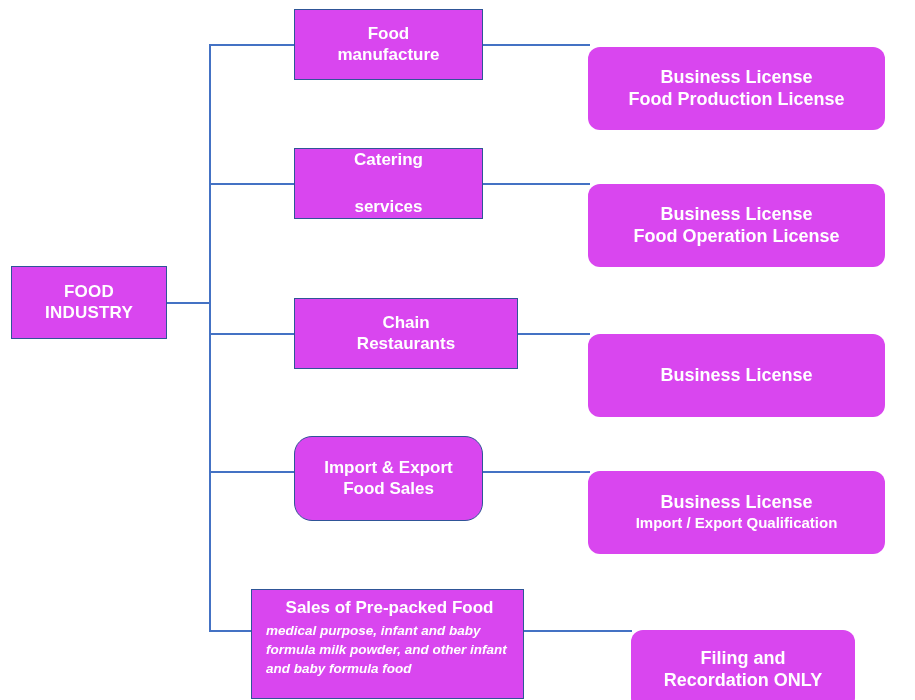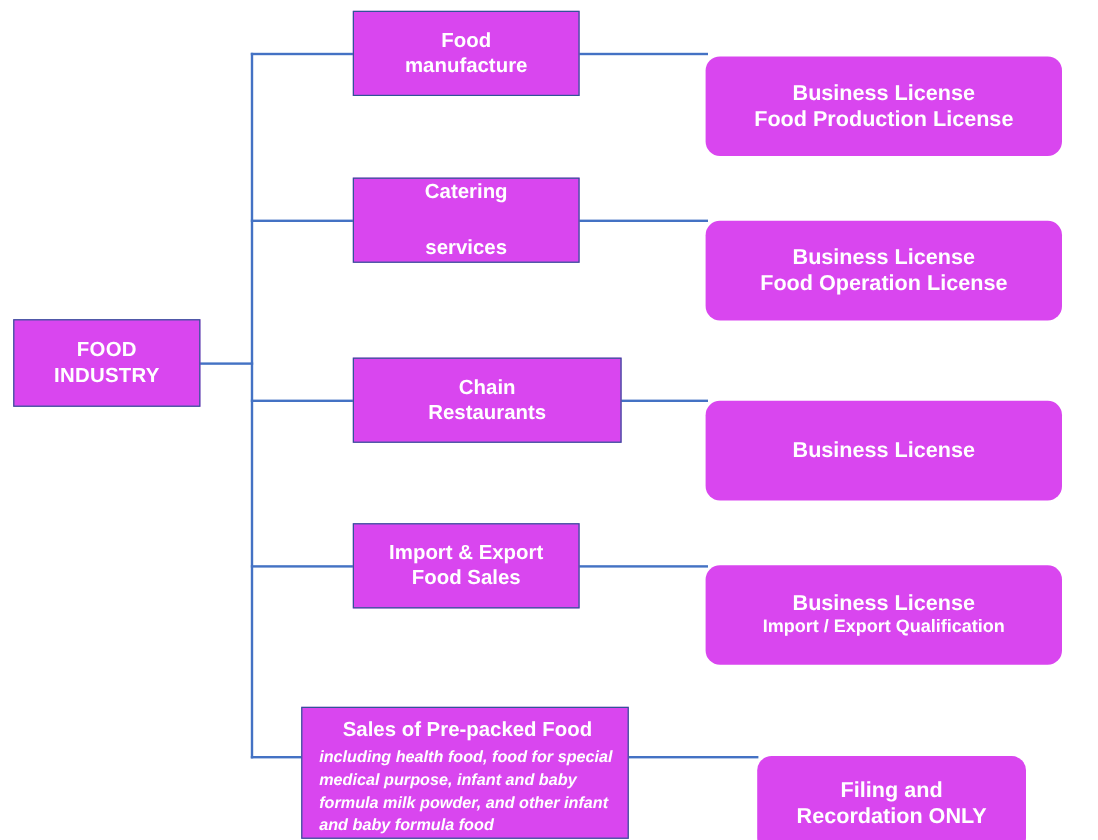--- a/index.html
+++ b/index.html
@@ -124,29 +124,28 @@
   <div class="node rect mid" style="left:294px; top:148px; width:189px; height:71px;gap:26px;">
     <span class="nline">Catering</span>
     <span class="nline">services</span>
   </div>
 
   <div class="node rect mid" style="left:294px; top:298px; width:224px; height:71px;">
     <span class="nline">Chain</span>
     <span class="nline">Restaurants</span>
   </div>
 
-  <div class="node rect mid" style="left:294px; top:436px; width:189px; height:71px;">
+  <div class="node rect mid" style="left:294px; top:436px; width:189px; height:85px;border-radius:18px;">
     <span class="nline">Import &amp; Export</span>
     <span class="nline">Food Sales</span>
   </div>
 
   <div class="node rect detail" style="left:251px; top:576px; width:273px; height:110px;margin-top:13px;">
     <span class="detail-title">Sales of Pre-packed Food</span>
     <span class="detail-body">
-      <span class="nline">including health food, food for special</span>
       <span class="nline">medical purpose, infant and baby</span>
       <span class="nline">formula milk powder, and other infant</span>
       <span class="nline">and baby formula food</span>
     </span>
   </div>
 
   <div class="node rounded lic" style="left:588px; top:7px; width:297px; height:83px;">
     <span class="nline">Business License</span>
     <span class="nline">Food Production License</span>
   </div>

